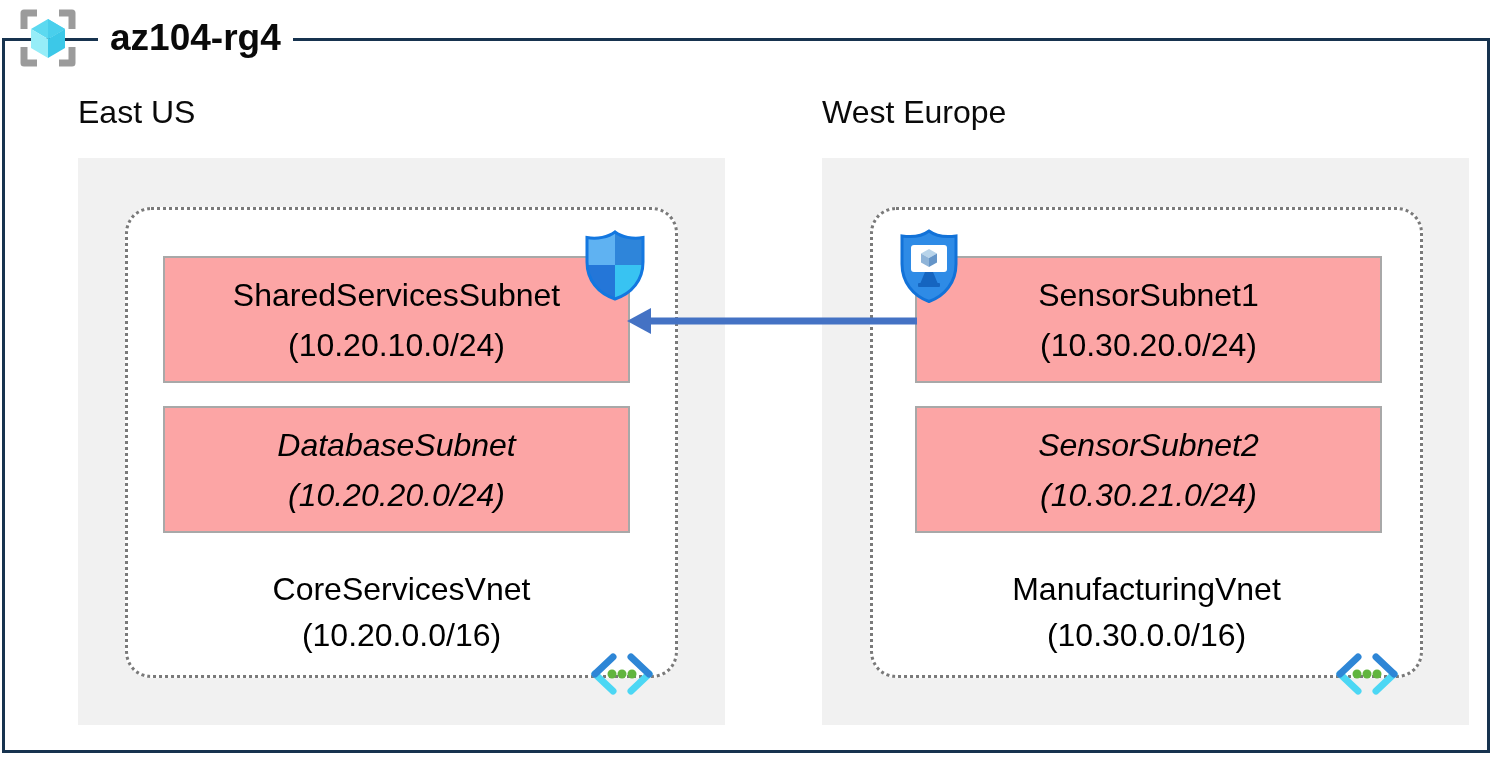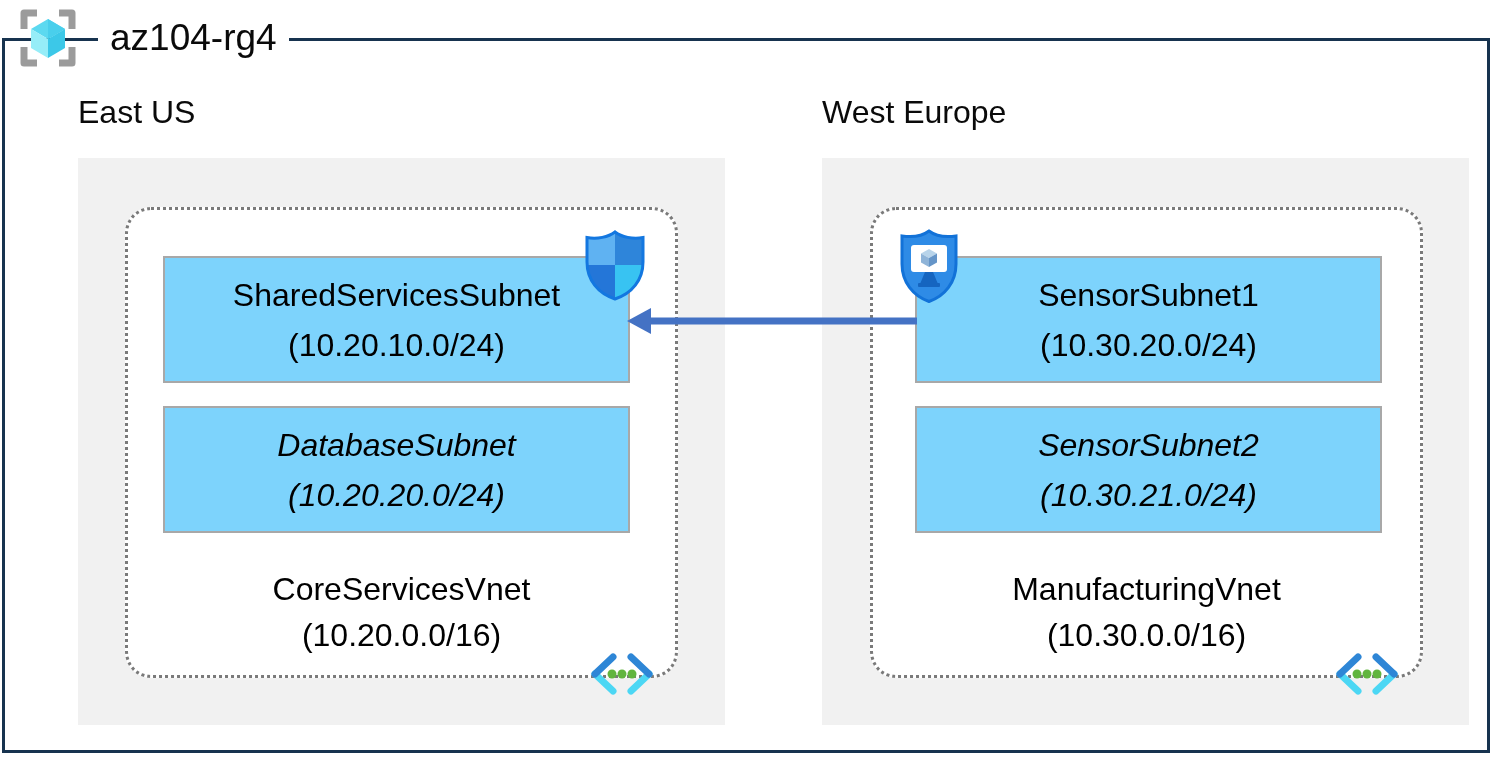--- a/index.html
+++ b/index.html
@@ -25,21 +25,21 @@
     width: 68px; height: 60px;
     z-index: 3;
   }
   .rg-title {
     position: absolute;
     left: 98px; top: 12px;
     z-index: 2;
     background: #ffffff;
     padding: 0 12px;
     font-size: 37px;
-    font-weight: normal;
+    font-weight: bold;
     line-height: 52px;
     color: #0a0a0a;
   }
   .region-panel {
     position: absolute;
     top: 158px;
     width: 647px; height: 567px;
     background: #f1f1f1;
     z-index: 2;
   }
@@ -64,21 +64,21 @@
     background: #ffffff;
     border: 3px dotted #7a7a7a;
     border-radius: 26px;
     z-index: 3;
   }
   .vnet-box.east { left: 125px; }
   .vnet-box.west { left: 870px; }
   .subnet-box {
     position: absolute;
     width: 467px; height: 127px;
-    background: #7dd3fc;
+    background: #fca5a5;
     border: 2px solid #a8a8a8;
     display: flex;
     flex-direction: column;
     align-items: center;
     justify-content: center;
     text-align: center;
     font-size: 32px;
     line-height: 50px;
     z-index: 4;
   }

